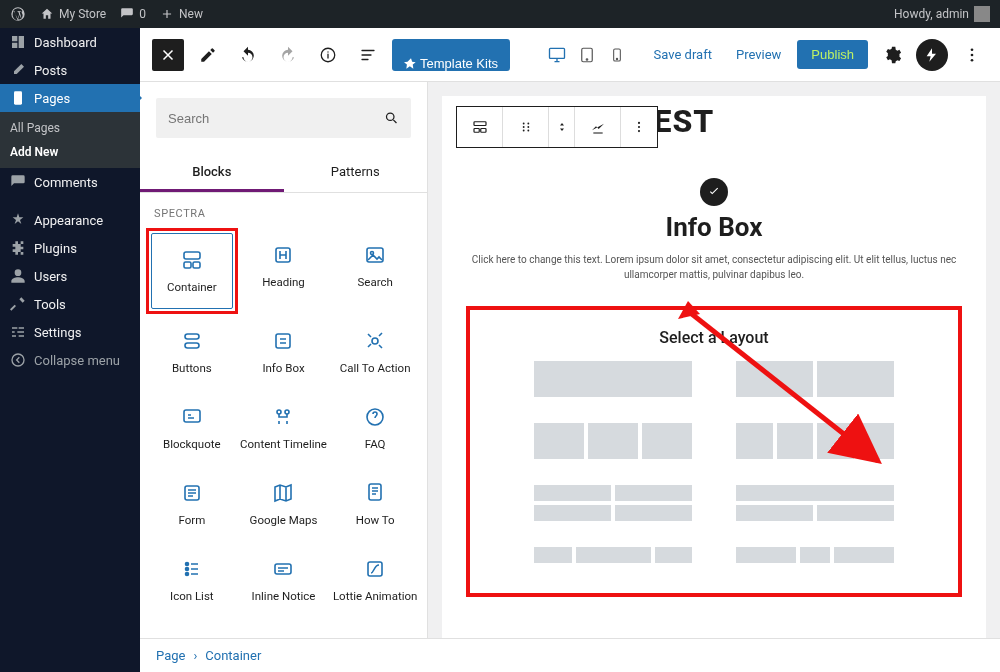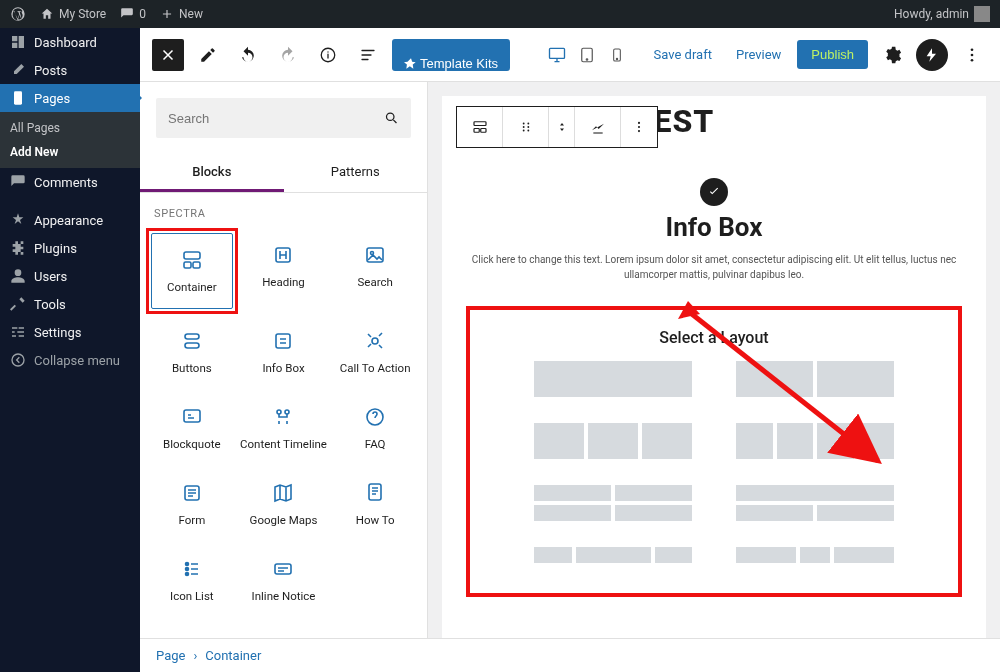--- a/index.html
+++ b/index.html
@@ -396,20 +396,27 @@
               </svg>
               <span>Icon List</span>
             </div>
           <div class="block">
               <svg width="24" height="24" viewBox="0 0 24 24">
                 <rect x="4" y="7" width="16" height="10" rx="2"></rect>
                 <path d="M7 11h10M7 14h6"></path>
               </svg>
               <span>Inline Notice</span>
             </div>
+          <div class="block">
+              <svg width="24" height="24" viewBox="0 0 24 24">
+                <rect x="5" y="5" width="14" height="14" rx="2"></rect>
+                <path d="M8 16c3 0 3-8 8-8"></path>
+              </svg>
+              <span>Lottie Animation</span>
+            </div>
         </div>
       </div>
 
       <div class="canvas">
         <div class="page">
           <div class="titleghost">SPECTRA TEST</div>
           <div class="btoolbar">
             <div class="bt">
                 <svg width="18" height="18" viewBox="0 0 24 24">
                   <rect x="4" y="5" width="16" height="5" rx="1" fill="none" stroke="#1e1e1e" stroke-width="1.6"></rect>

